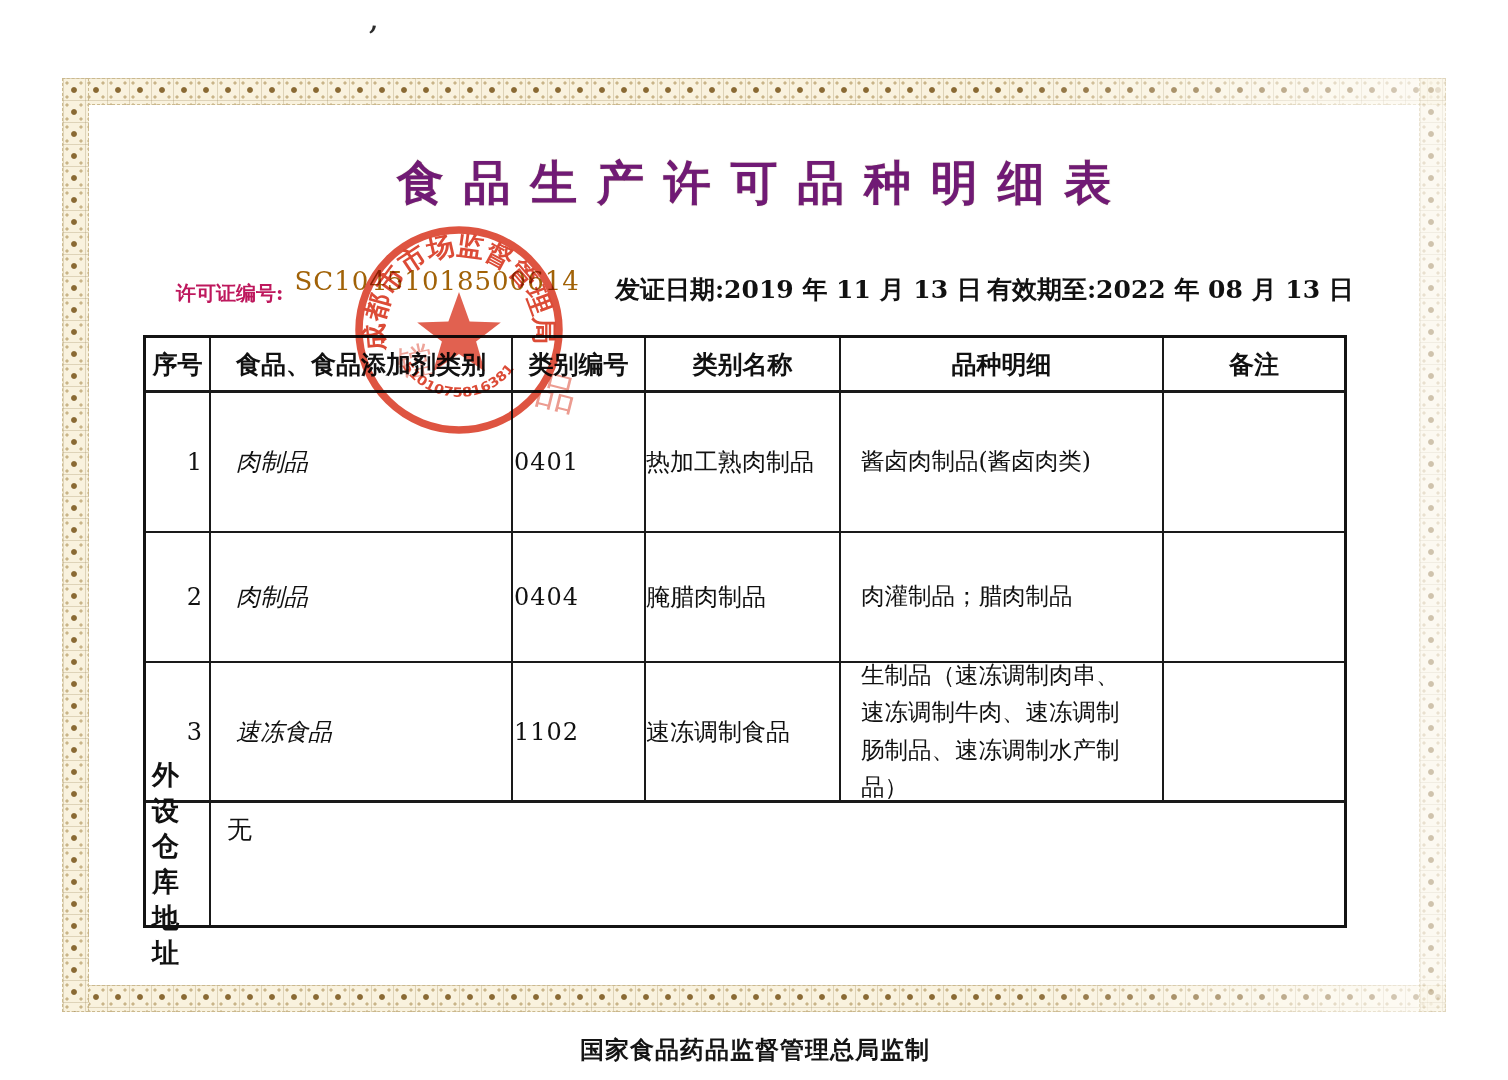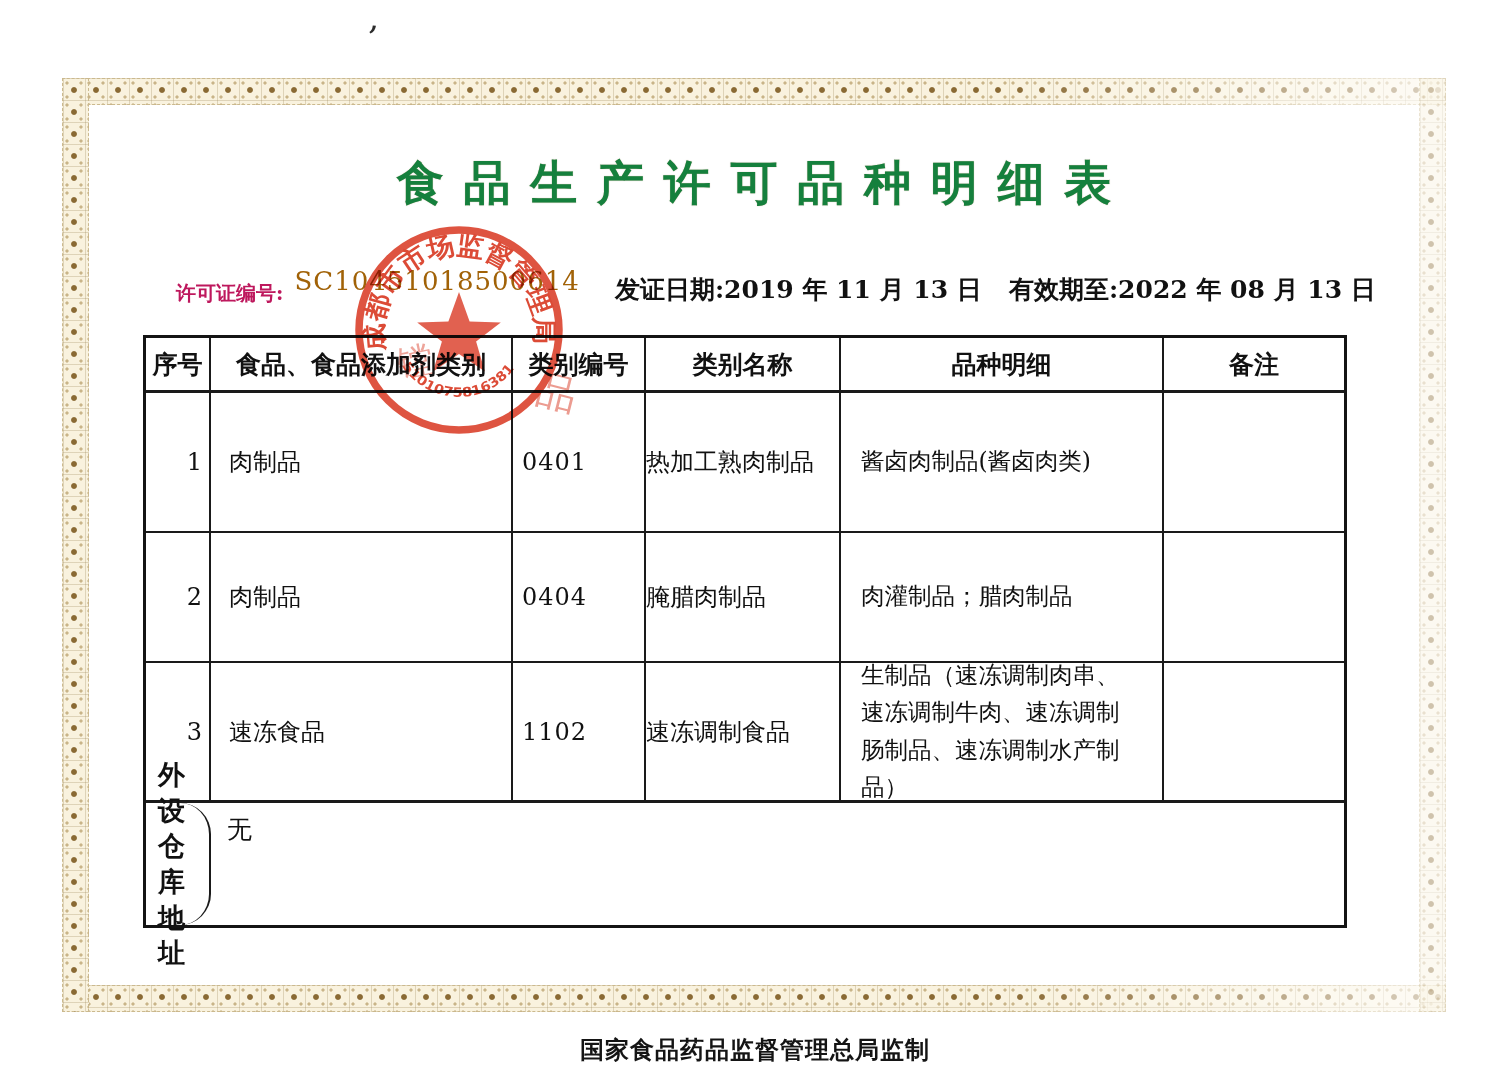--- a/index.html
+++ b/index.html
@@ -30,57 +30,57 @@
     mask-image:linear-gradient(to right,#000 68%, rgba(0,0,0,.30) 100%);
   }
 
   .artifact { position:absolute; left:366px; top:18px; font-size:34px; color:#2c2c2c; transform:rotate(8deg); }
 
   
   .doc-title {
     position:absolute; left:0; top:152px; width:1508px;
     text-align:center; font-size:47px; font-weight:bold;
     letter-spacing:.42em; text-indent:.42em;
-    color:#15803d; text-shadow:0 0 1px rgba(122,90,32,.55);
+    color:#701a75; text-shadow:0 0 1px rgba(122,90,32,.55);
   }
 
   
   .license-line { position:absolute; left:176px; top:266px; width:1200px; white-space:nowrap; }
   .license-label { font-size:20px; font-weight:bold; color:#be185d; vertical-align:8px; }
   .license-number { font-size:26px; color:#a16207; margin-left:6px; vertical-align:18px; letter-spacing:1px; }
   .license-date { font-size:25px; font-weight:bold; color:#111; margin-left:30px; vertical-align:10px; }
-  .license-valid { font-size:25px; font-weight:bold; color:#111; margin-left:22px; vertical-align:10px; }
+  .license-valid { font-size:25px; font-weight:bold; color:#111; vertical-align:10px; }
 
   
   .main-table {
     position:absolute; left:143px; top:335px; width:1204px;
     display:grid;
     grid-template-columns:65px 302px 133px 195px 323px 1fr;
     grid-template-rows:55px 140px 130px 140px 122px;
     border:3px solid #141414;
   }
   .cell {
     border-right:2px solid #1a1a1a;
     border-bottom:2px solid #1a1a1a;
     display:flex; align-items:center;
     font-size:24px; color:#111;
   }
   .cell.last-col { border-right:none; }
   .th { justify-content:center; font-weight:bold; font-size:25px; border-bottom-width:3px; }
   .c-seq  { justify-content:flex-end; padding-right:7px; }
-  .c-cat  { padding-left:18px; }
-  .c-code { padding-left:9px; letter-spacing:1px; }
+  .c-cat  { padding-left:25px;font-style:italic; }
+  .c-code { padding-left:1px; letter-spacing:1px; }
   .c-name { padding-left:0; }
   .c-detail { padding:8px 20px; line-height:1.58; font-size:23.5px; }
   .row3 { border-bottom-width:3px; }
   .wh-label {
     grid-column:1; border-right:2px solid #1a1a1a; border-bottom:none;
-    justify-content:flex-end; text-align:left;
+    justify-content:flex-start; text-align:left;
     font-weight:bold; font-size:27px; line-height:1.32;
-    padding:6px 24px; word-break:break-all;border-radius:31px;
+    padding:6px 6px; word-break:break-all;
   }
   .wh-label span { display:block; width:2em; }
   .wh-value {
     grid-column:2 / -1; border:none; align-items:flex-start;
     padding:10px 0 0 16px; font-size:25px;
   }
 
   
   .seal {
     position:absolute; left:339px; top:210px; width:240px; height:240px;

